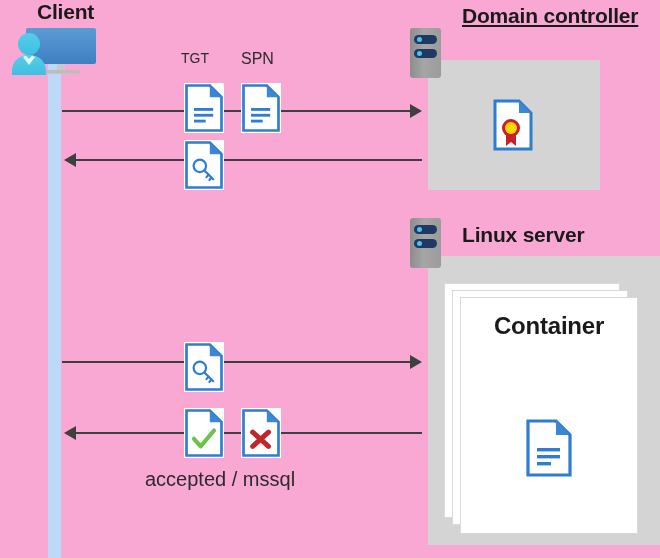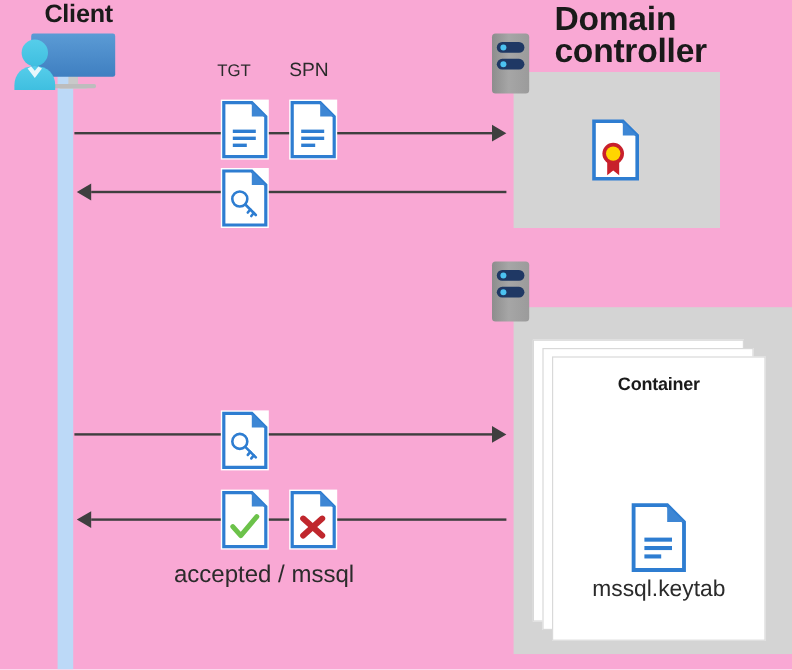--- a/index.html
+++ b/index.html
@@ -137,60 +137,60 @@
     </svg>
   </div>
 
   <div class="abs node-panel" style="left:428px; top:60px; width:172px; height:130px;"></div>
 
   <div class="abs server-icon" style="left:410px; top:28px;">
     <div class="server-bar"></div>
     <div class="server-bar"></div>
   </div>
 
-  <div class="abs title-bold" style="left:462px; top:2px; font-size:28px; line-height:27px; width:190px;">Domain controller</div>
+  <div class="abs title-bold" style="left:462px; top:2px; font-size:21px; line-height:27px; width:190px;text-decoration:underline;">Domain controller</div>
 
   <div class="abs" style="left:492px; top:99px;">
     <svg width="42" height="52" viewBox="0 0 42 52">
       <path d="M3 2 h24 l12 12 v36 h-36 z" fill="#ffffff" stroke="#2e7dd1" stroke-width="3"></path>
       <path d="M27 2 l12 12 h-12 z" fill="#3d86d4"></path>
 
       <path d="M14 32 l0 15 l5 -4 l5 4 l0 -15 z" fill="#c8202b"></path>
 
       <circle cx="19" cy="29" r="9" fill="#c8202b"></circle>
       <circle cx="19" cy="29" r="6" fill="#ffd500"></circle>
     </svg>
   </div>
 
   <div class="abs node-panel" style="left:428px; top:256px; width:232px; height:289px;"></div>
 
   <div class="abs server-icon" style="left:410px; top:218px;">
     <div class="server-bar"></div>
     <div class="server-bar"></div>
   </div>
 
+  <div class="abs title-bold" style="left:462px; top:223px; font-size:21px;">Linux server</div>
 
   <div class="abs card" style="left:444px; top:283px; width:174px; height:233px;"></div>
   <div class="abs card" style="left:452px; top:290px; width:174px; height:233px;"></div>
   <div class="abs card" style="left:460px; top:297px; width:176px; height:235px;">
 
-    <div class="abs title-bold" style="left:0; top:14px; width:176px; text-align:center; font-size:15px;">Container</div>
+    <div class="abs title-bold" style="left:0; top:14px; width:176px; text-align:center; font-size:24px;">Container</div>
 
 
     <div class="abs" style="left:64px; top:121px;">
       <svg width="48" height="58" viewBox="0 0 48 58">
         <path d="M3 2 h28 l14 14 v40 h-42 z" fill="#ffffff" stroke="#2e7dd1" stroke-width="3.2"></path>
         <path d="M31 2 l14 14 h-14 z" fill="#3d86d4"></path>
         <rect x="12" y="29" width="23" height="3.4" fill="#2e7dd1"></rect>
         <rect x="12" y="36" width="23" height="3.4" fill="#2e7dd1"></rect>
         <rect x="12" y="43" width="14" height="3.4" fill="#2e7dd1"></rect>
       </svg>
     </div>
 
-    <div class="abs label-plain" style="left:0; top:183px; width:176px; text-align:center; font-size:19px;">mssql.keytab</div>
   </div>
 
   <div class="abs arrow-line" style="left:62px; top:110px; width:350px;"></div>
   <div class="abs arrow-head-right" style="left:410px; top:104px;"></div>
 
   <div class="abs label-plain" style="left:181px; top:50px; font-size:14px;">TGT</div>
   <div class="abs" style="left:184px; top:83px; background:#fff;">
     <svg width="40" height="50" viewBox="0 0 48 58">
       <path d="M3 2 h28 l14 14 v40 h-42 z" fill="#ffffff" stroke="#2e7dd1" stroke-width="3.2"></path>
       <path d="M31 2 l14 14 h-14 z" fill="#3d86d4"></path>

